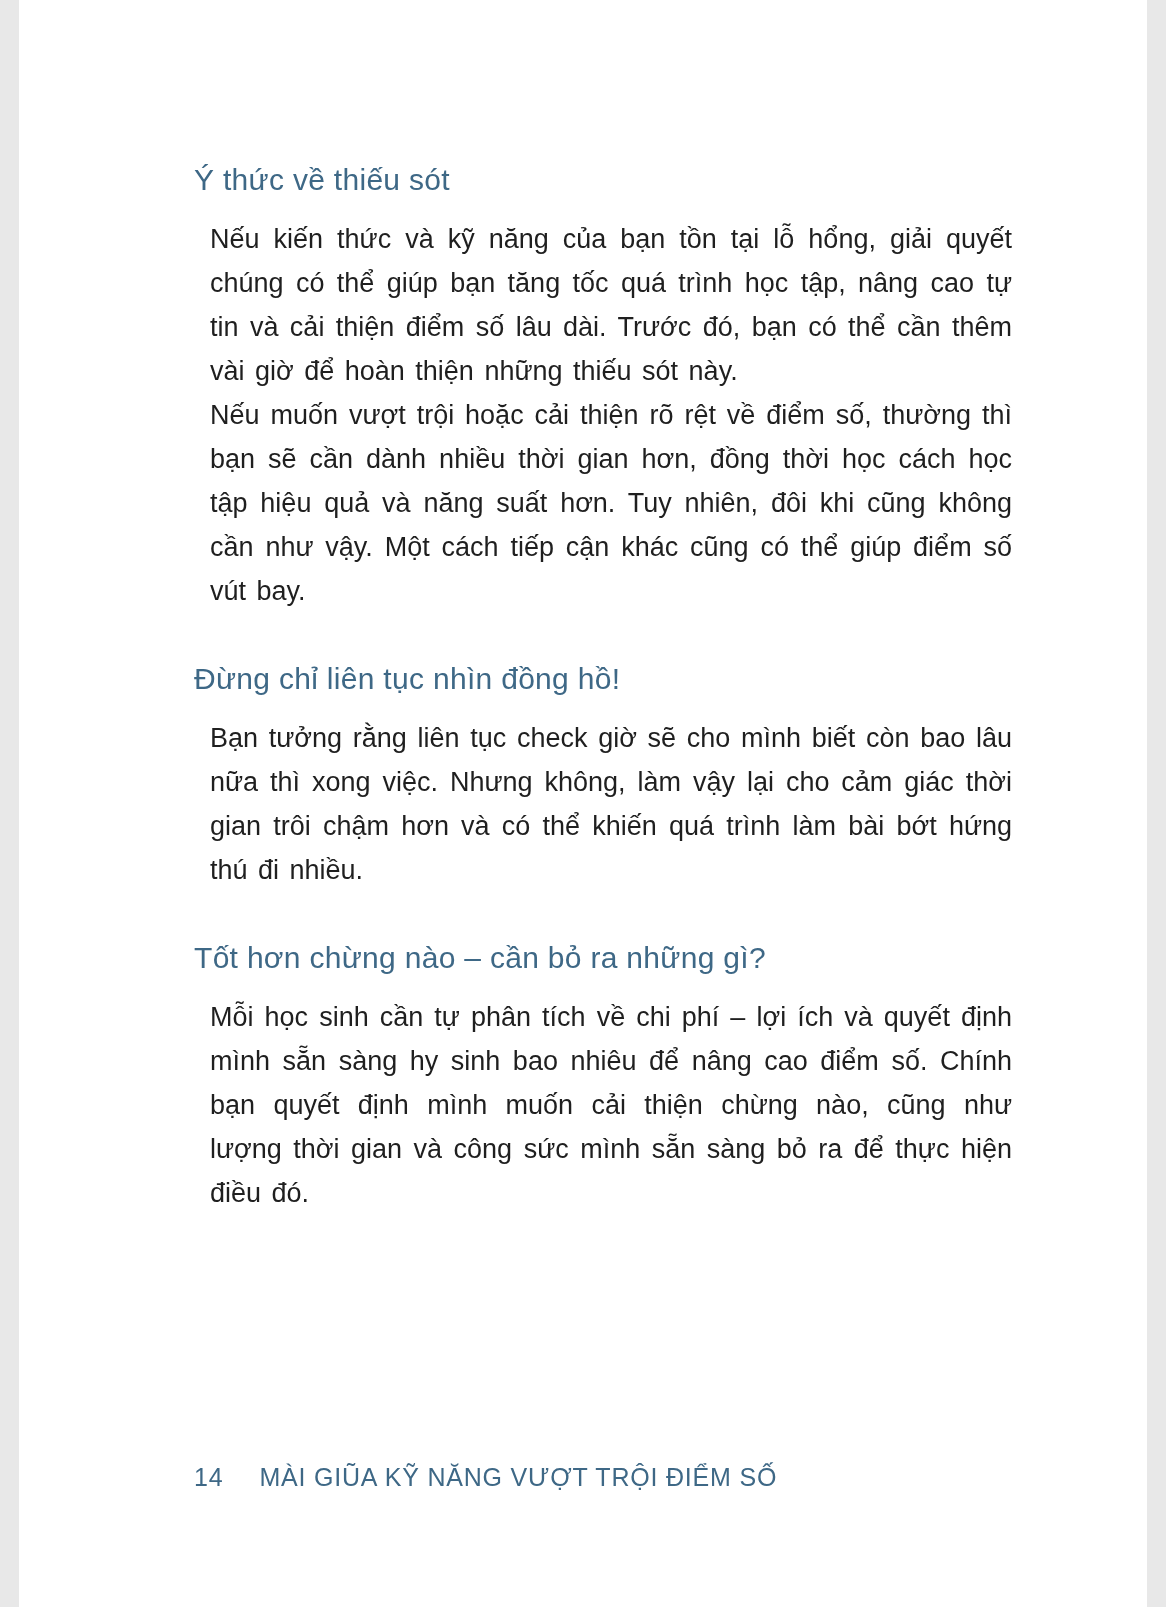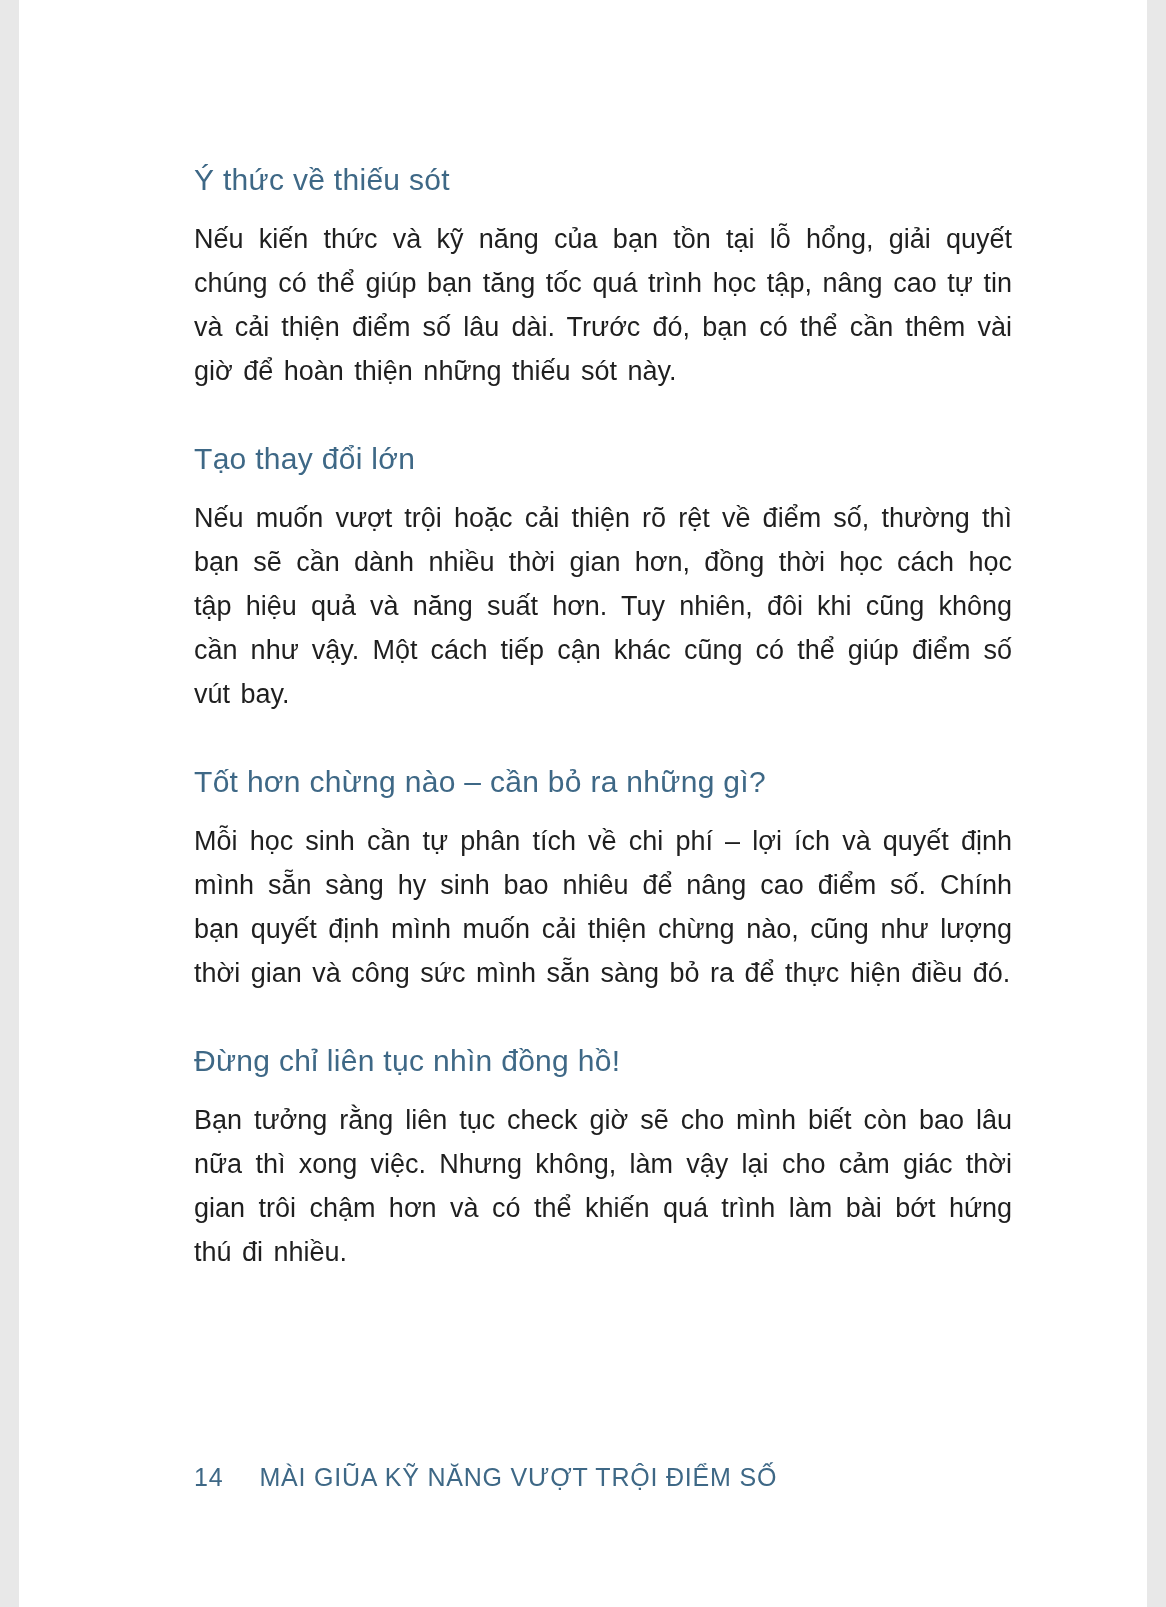--- a/index.html
+++ b/index.html
@@ -33,20 +33,21 @@
     margin: 46px 0 17px 0;
   }
   .sec:first-child h2 { margin-top: 0; }
   .sec p {
     color: var(--text);
     font-size: 27px;
     font-weight: 400;
     line-height: 44px;
     text-align: justify;
     word-spacing: 3px;
+    margin-left: 16px;
   }
   .sec p.continues {
     text-align-last: justify;
   }
   .footer {
     position: absolute;
     left: 175px;
     top: 1463px;
     width: 818px;
     color: var(--accent);
@@ -63,32 +64,31 @@
 
 <div class="page">
   <main class="content">
 
     <section class="sec">
       <h2>Ý thức về thiếu sót</h2>
       <p>Nếu kiến thức và kỹ năng của bạn tồn tại lỗ hổng, giải quyết chúng có thể giúp bạn tăng tốc quá trình học tập, nâng cao tự tin và cải thiện điểm số lâu dài. Trước đó, bạn có thể cần thêm vài giờ để hoàn thiện những thiếu sót này.</p>
     </section>
 
     <section class="sec">
-      <h2>Tạo thay đổi lớn</h2>
       <p>Nếu muốn vượt trội hoặc cải thiện rõ rệt về điểm số, thường thì bạn sẽ cần dành nhiều thời gian hơn, đồng thời học cách học tập hiệu quả và năng suất hơn. Tuy nhiên, đôi khi cũng không cần như vậy. Một cách tiếp cận khác cũng có thể giúp điểm số vút bay.</p>
+    </section>
+
+    <section class="sec">
+      <h2>Đừng chỉ liên tục nhìn đồng hồ!</h2>
+      <p>Bạn tưởng rằng liên tục check giờ sẽ cho mình biết còn bao lâu nữa thì xong việc. Nhưng không, làm vậy lại cho cảm giác thời gian trôi chậm hơn và có thể khiến quá trình làm bài bớt hứng thú đi nhiều.</p>
     </section>
 
     <section class="sec">
       <h2>Tốt hơn chừng nào – cần bỏ ra những gì?</h2>
       <p>Mỗi học sinh cần tự phân tích về chi phí – lợi ích và quyết định mình sẵn sàng hy sinh bao nhiêu để nâng cao điểm số. Chính bạn quyết định mình muốn cải thiện chừng nào, cũng như lượng thời gian và công sức mình sẵn sàng bỏ ra để thực hiện điều đó.</p>
-    </section>
-
-    <section class="sec">
-      <h2>Đừng chỉ liên tục nhìn đồng hồ!</h2>
-      <p>Bạn tưởng rằng liên tục check giờ sẽ cho mình biết còn bao lâu nữa thì xong việc. Nhưng không, làm vậy lại cho cảm giác thời gian trôi chậm hơn và có thể khiến quá trình làm bài bớt hứng thú đi nhiều.</p>
     </section>
 
 
   </main>
 
   <footer class="footer">
     <span class="page-num">14</span>
     <span class="running">MÀI GIŨA KỸ NĂNG VƯỢT TRỘI ĐIỂM SỐ</span>
   </footer>
 </div>

